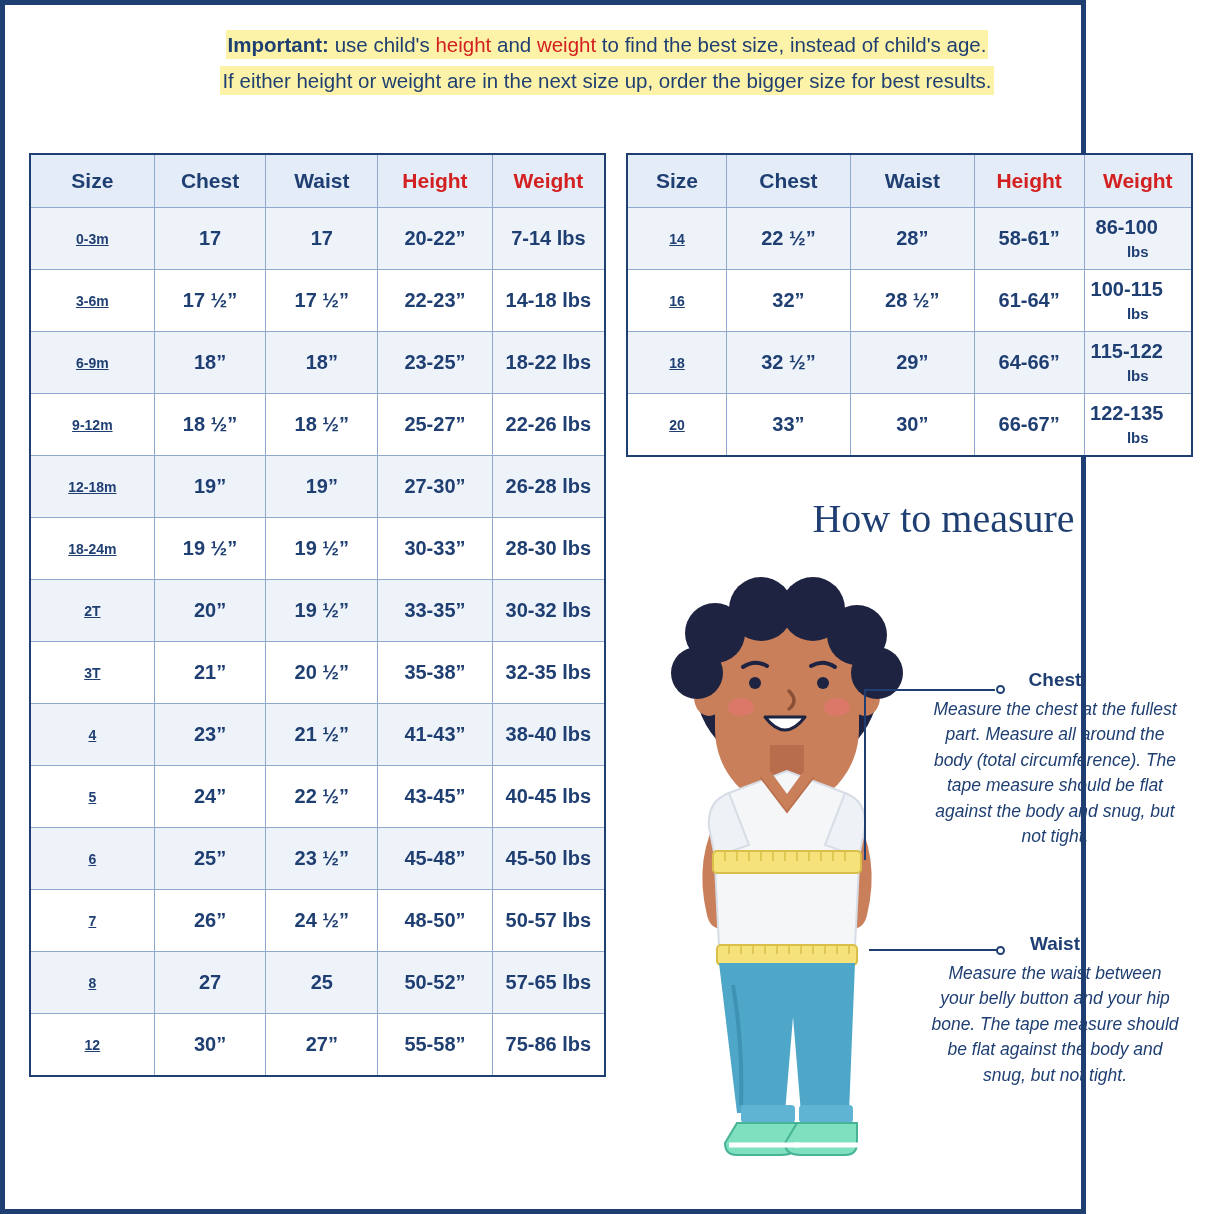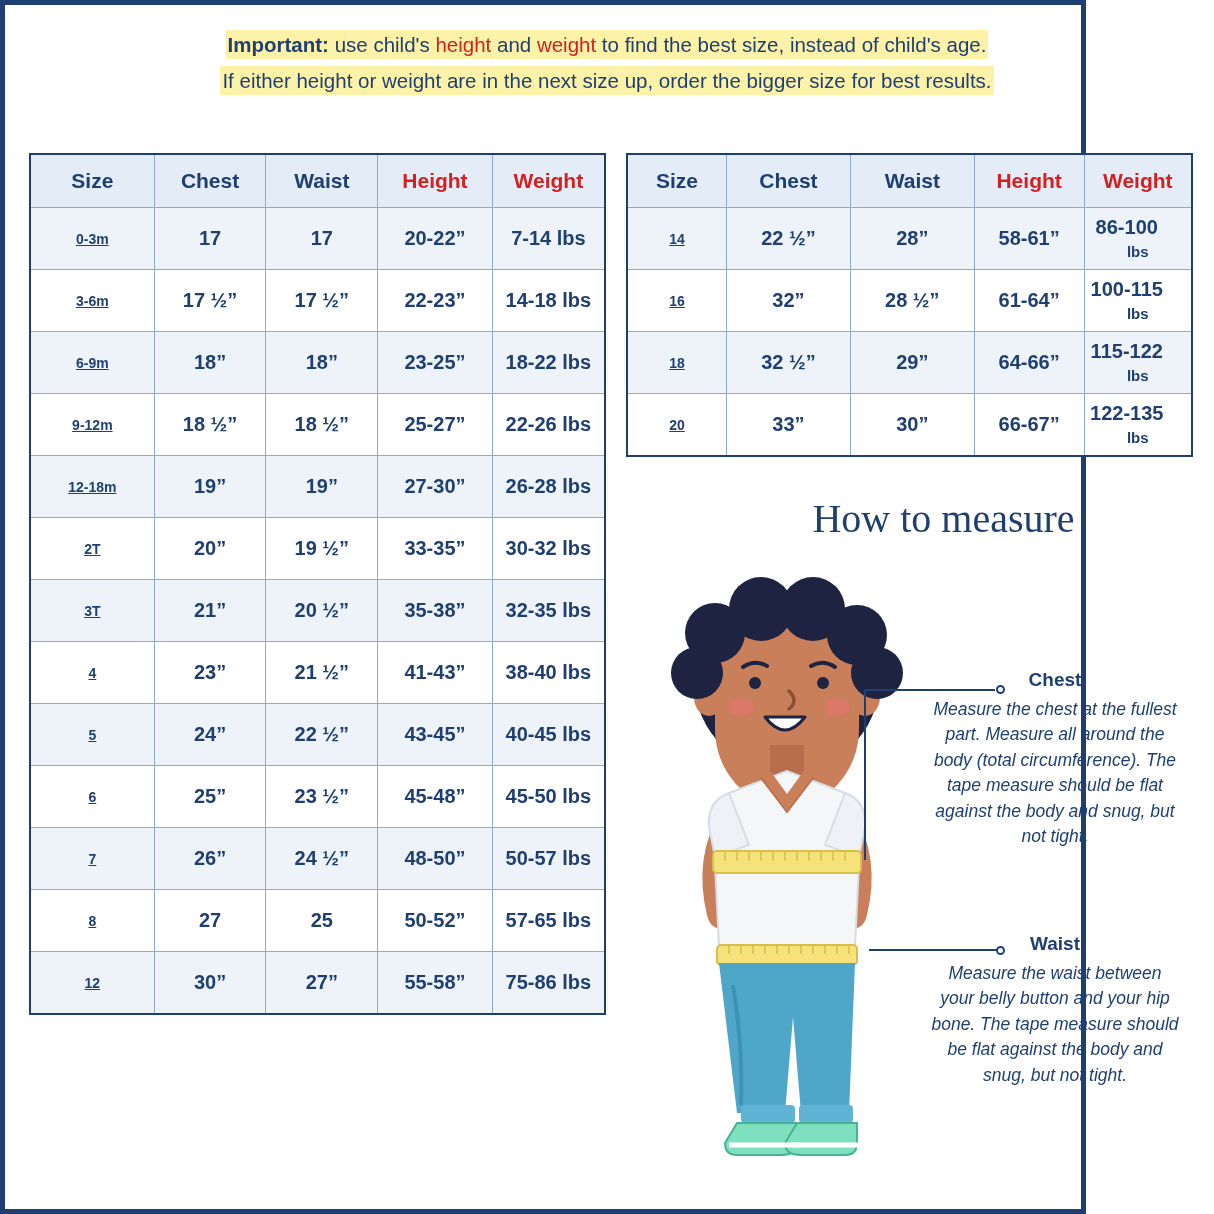--- a/index.html
+++ b/index.html
@@ -246,20 +246,27 @@
             <td>22-26 lbs</td>
           </tr>
           <tr>
             <td class="sizecell">12-18m</td>
             <td>19”</td>
             <td>19”</td>
             <td>27-30”</td>
             <td>26-28 lbs</td>
           </tr>
           <tr>
+            <td class="sizecell">18-24m</td>
+            <td>19 ½”</td>
+            <td>19 ½”</td>
+            <td>30-33”</td>
+            <td>28-30 lbs</td>
+          </tr>
+          <tr>
             <td class="sizecell">2T</td>
             <td>20”</td>
             <td>19 ½”</td>
             <td>33-35”</td>
             <td>30-32 lbs</td>
           </tr>
           <tr>
             <td class="sizecell">3T</td>
             <td>21”</td>
             <td>20 ½”</td>

